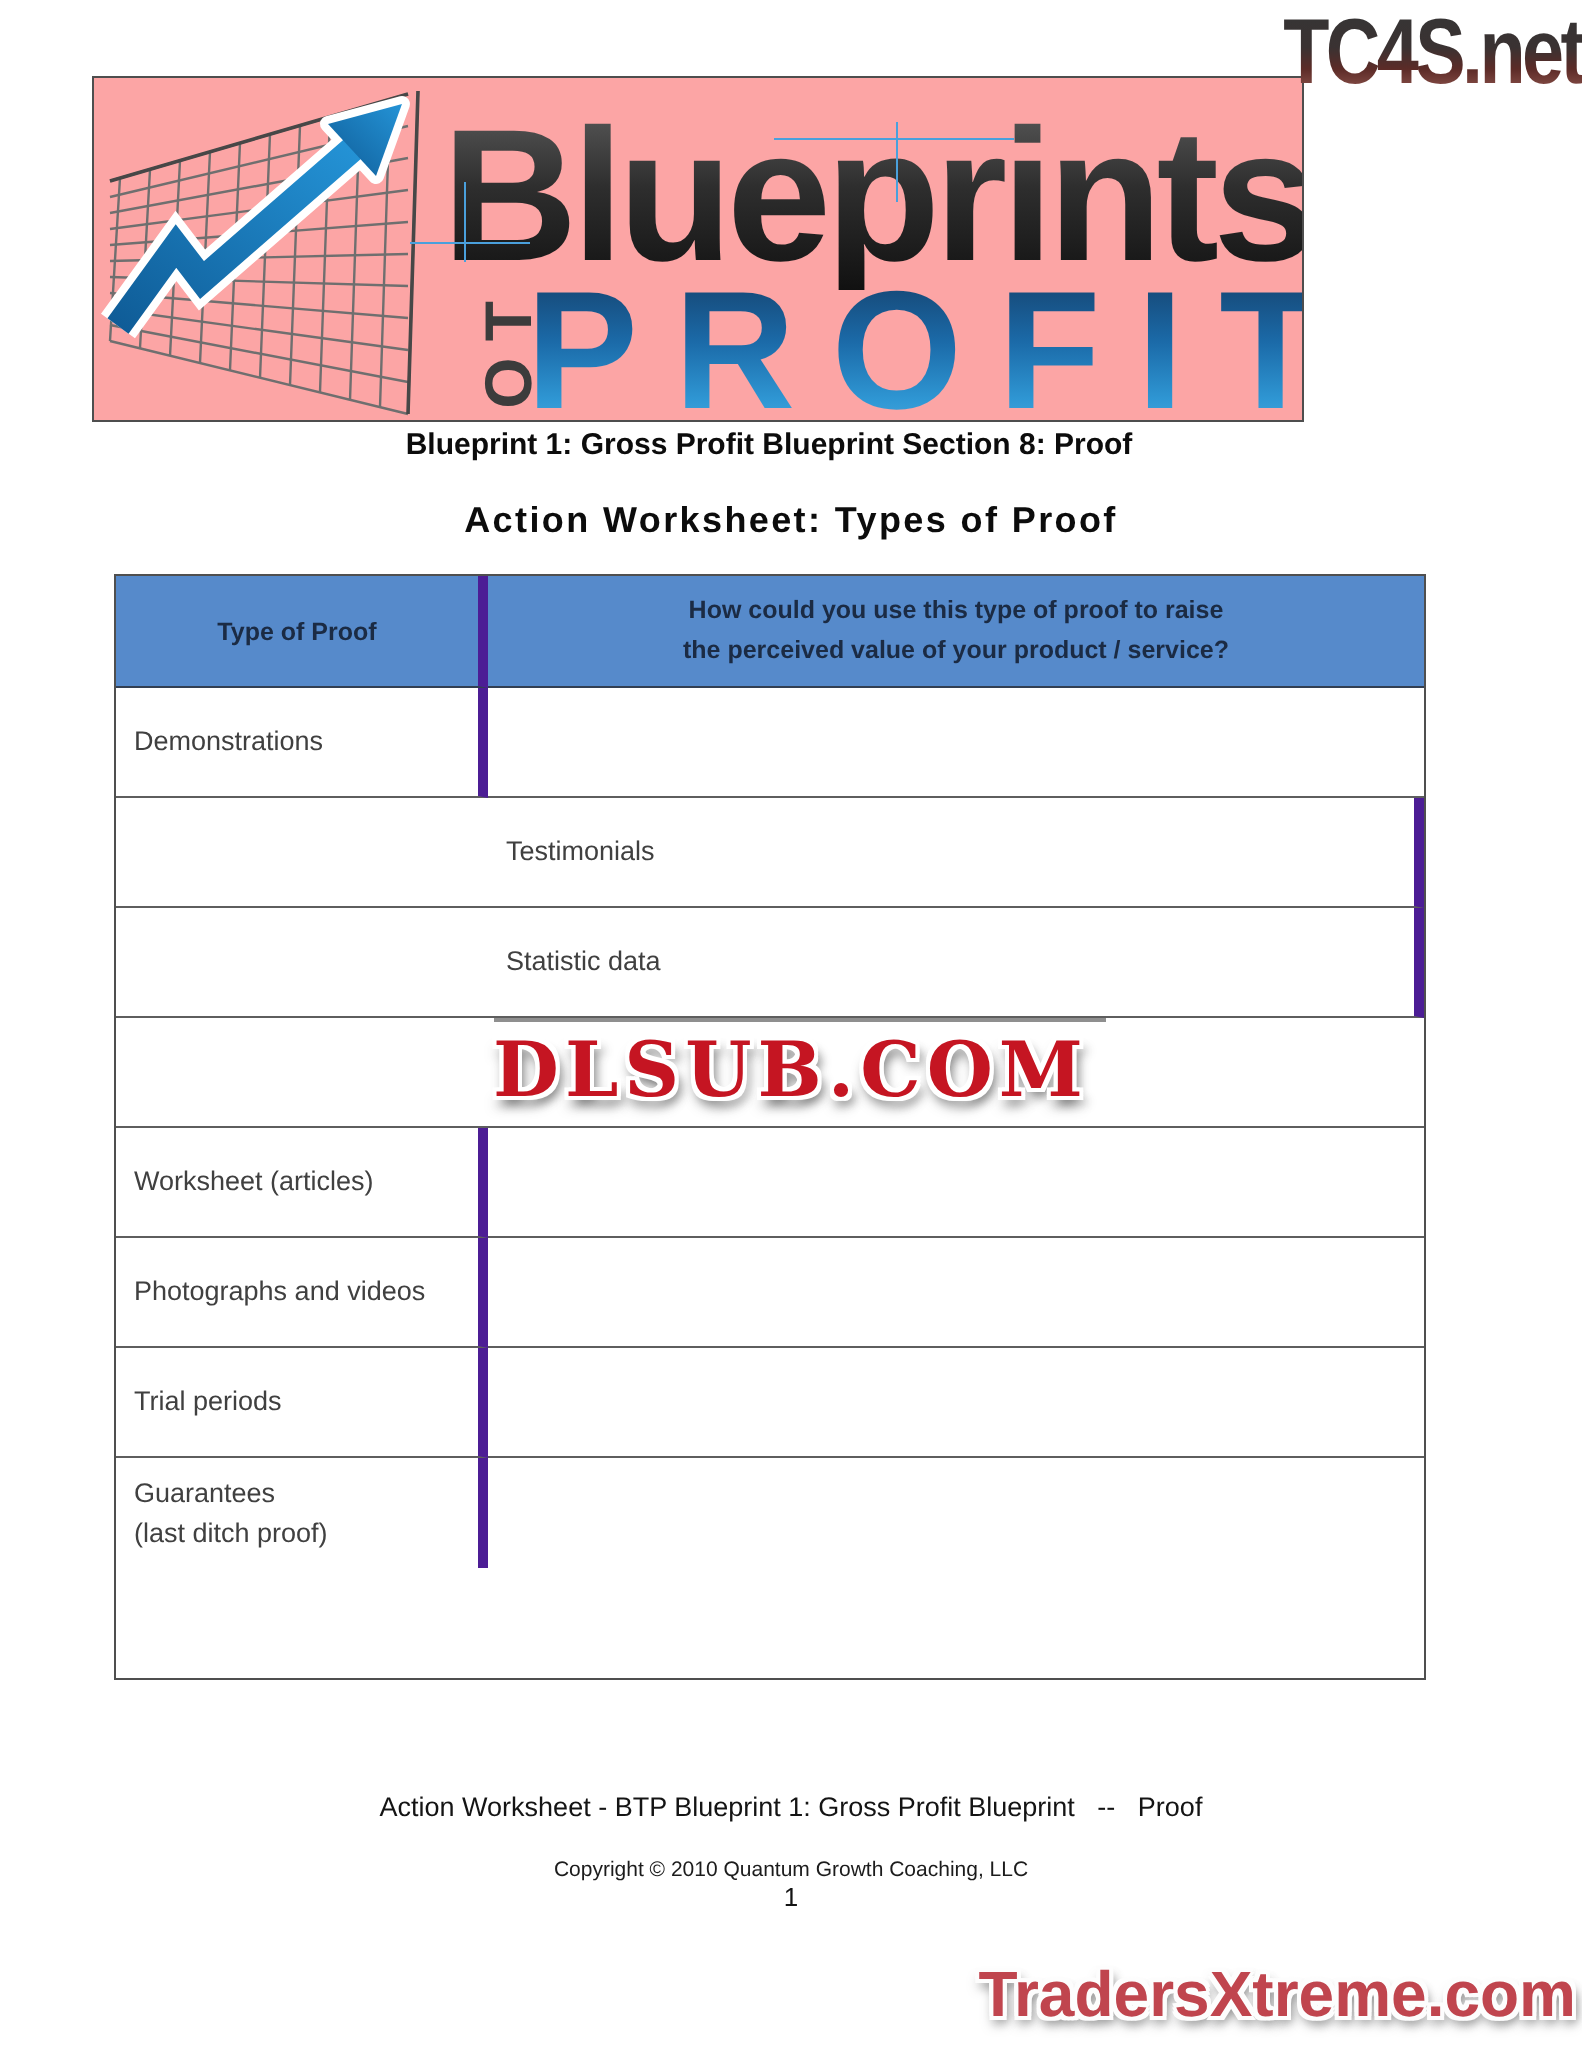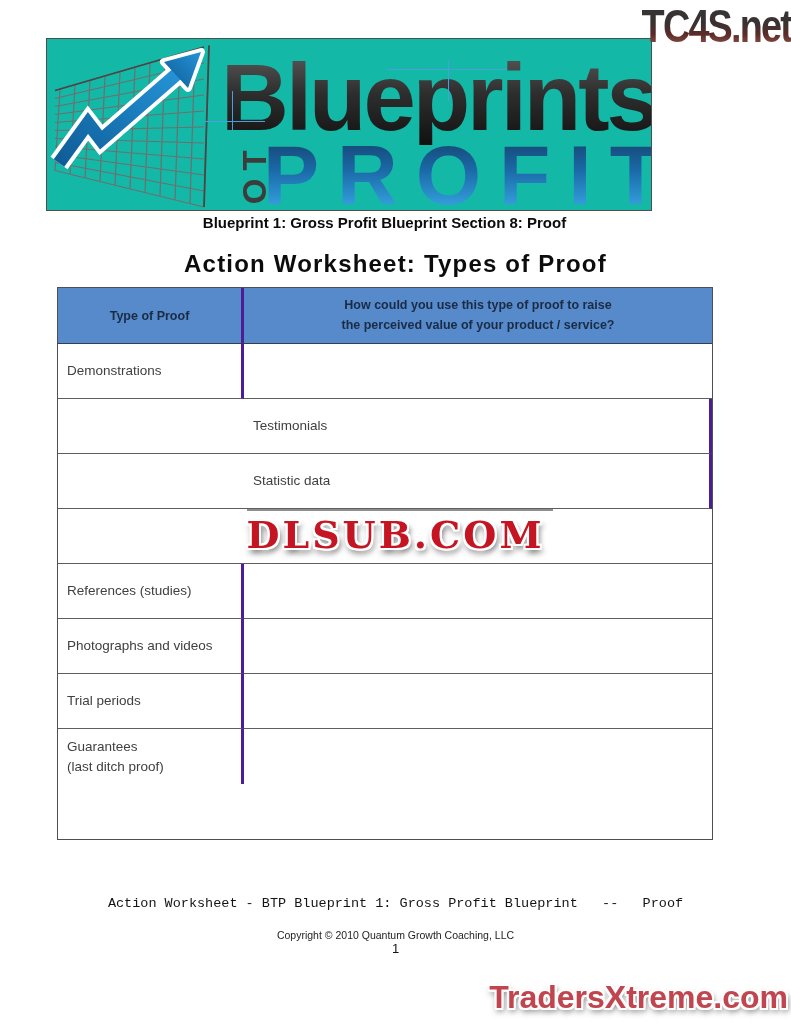--- a/index.html
+++ b/index.html
@@ -11,21 +11,21 @@
   .tc4s{
     position:absolute;top:3px;right:0px;z-index:6;
     font-size:42px;font-weight:bold;letter-spacing:-2px;line-height:1;
     transform:scale(0.90,1.10);transform-origin:top right;
     background:linear-gradient(180deg,#353535 0%,#3a3232 45%,#5c2b27 68%,#7d4640 85%,#96665f 100%);
     -webkit-background-clip:text;background-clip:text;color:transparent;
   }
   
   .logo-box{
     position:absolute;left:46px;top:38px;width:606px;height:173px;
-    border:1.5px solid #4e4e4e;background:#14b8a6;box-sizing:border-box;overflow:hidden;z-index:2;
+    border:1.5px solid #4e4e4e;background:#fca5a5;box-sizing:border-box;overflow:hidden;z-index:2;
   }
   .logo-grid-svg{position:absolute;left:0;top:0;width:172px;height:172px;}
   .bp-word{
     position:absolute;left:174px;top:12px;font-size:94px;line-height:94px;font-weight:bold;letter-spacing:-3px;white-space:nowrap;
     background:linear-gradient(180deg,#5a5a5a 0%,#2e2e2e 45%,#111 100%);
     -webkit-background-clip:text;background-clip:text;color:transparent;
   }
   .pf-word{
     position:absolute;left:216px;top:94px;font-size:84px;line-height:84px;font-weight:bold;letter-spacing:18px;white-space:nowrap;
     background:linear-gradient(180deg,#143e68 0%,#1b6aa8 45%,#2f97d4 80%,#49aade 100%);
@@ -38,29 +38,29 @@
     transform:rotate(-90deg);
   }
   .xhair{position:absolute;background:#4aa0dc;z-index:3;}
   
   .section-line{
     position:absolute;left:0;top:214px;width:769px;text-align:center;
     font-size:15px;font-weight:bold;color:#0c0c0c;
   }
   .ws-title{
     position:absolute;left:0;top:250px;width:791px;text-align:center;
-    font-size:24px;font-weight:bold;letter-spacing:1.2px;color:#0c0c0c;
+    font-size:18px;font-weight:bold;letter-spacing:1.2px;color:#0c0c0c;
   }
   
   .ws-table{
     position:absolute;left:57px;top:287px;width:656px;height:553px;
     display:grid;grid-template-columns:186px 1fr;grid-template-rows:56px repeat(9,1fr);
     border:1px solid #4f4f4f;box-sizing:border-box;background:#fff;z-index:1;
   }
-  .cell{border-right:3px solid #4c1d95;border-bottom:1px solid #5e5e5e;display:flex;flex-direction:column;justify-content:center;box-sizing:border-box;}
+  .cell{border-right:5px solid #4c1d95;border-bottom:1px solid #5e5e5e;display:flex;flex-direction:column;justify-content:center;box-sizing:border-box;}
   .cell.last-col{border-right:none;}
   .cell.last-row{border-bottom:none;}
   .hdr{background:#568ACB;border-bottom:1px solid #323f52;}
   .hdr-c1{align-items:center;font-size:12.5px;font-weight:bold;color:#1b2b44;}
   .hdr-c2{align-items:center;font-size:12.5px;font-weight:bold;color:#1b2b44;line-height:1.55;text-align:center;}
   .lbl{padding-left:9px;font-size:13.5px;color:#404040;line-height:1.45;align-items:flex-start;}
   
   .dlsub-wrap{position:absolute;left:0;top:482px;width:791px;text-align:center;z-index:5;pointer-events:none;}
   .dlsub-line{position:absolute;left:247px;top:27px;width:306px;height:2px;background:#8f8f8f;z-index:0;}
   .dlsub-text{
@@ -69,21 +69,21 @@
     color:#c51522;
     text-shadow:
       -2px -2px 0 #fff, 2px -2px 0 #fff, -2px 2px 0 #fff, 2px 2px 0 #fff,
       -2px 0 0 #fff, 2px 0 0 #fff, 0 -2px 0 #fff, 0 2px 0 #fff,
       0 5px 6px rgba(60,60,60,.55), 4px 4px 5px rgba(60,60,60,.4);
     margin-top: 32px;
   }
   
   .footer-line1{
     position:absolute;left:0;top:896px;width:791px;text-align:center;
-    font-size:13.5px;color:#141414;white-space:pre;font-family:Liberation Mono, monospace;
+    font-size:13.5px;color:#141414;white-space:pre;
   }
   .footer-copy{
     position:absolute;left:0;top:913px;width:791px;text-align:center;
     font-size:10.5px;color:#1c1c1c;margin-top:16px;
   }
   .page-num{
     position:absolute;left:0;top:941px;width:791px;text-align:center;
     font-size:13px;color:#141414;
   }
   
@@ -163,21 +163,21 @@
     <div class="cell last-col"></div>
 
     <div class="cell lbl">
         <span>Statistic data</span>
       </div>
     <div class="cell last-col"></div>
 
     <div class="cell last-col"></div>
 
     <div class="cell lbl">
-        <span>References (studies)</span>
+        <span>Worksheet (articles)</span>
       </div>
     <div class="cell last-col"></div>
 
     <div class="cell lbl">
         <span>Photographs and videos</span>
       </div>
     <div class="cell last-col"></div>
 
     <div class="cell lbl">
         <span>Trial periods</span>

